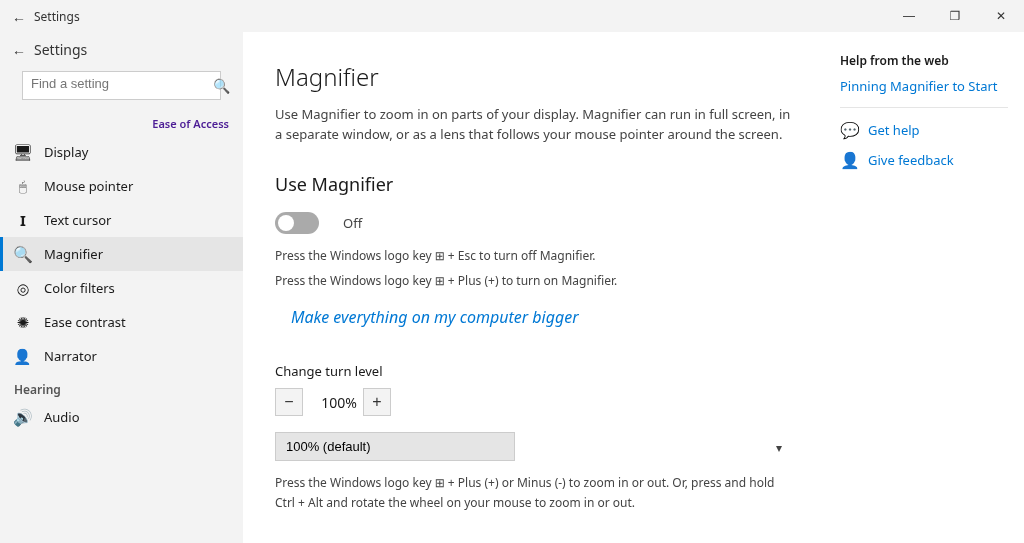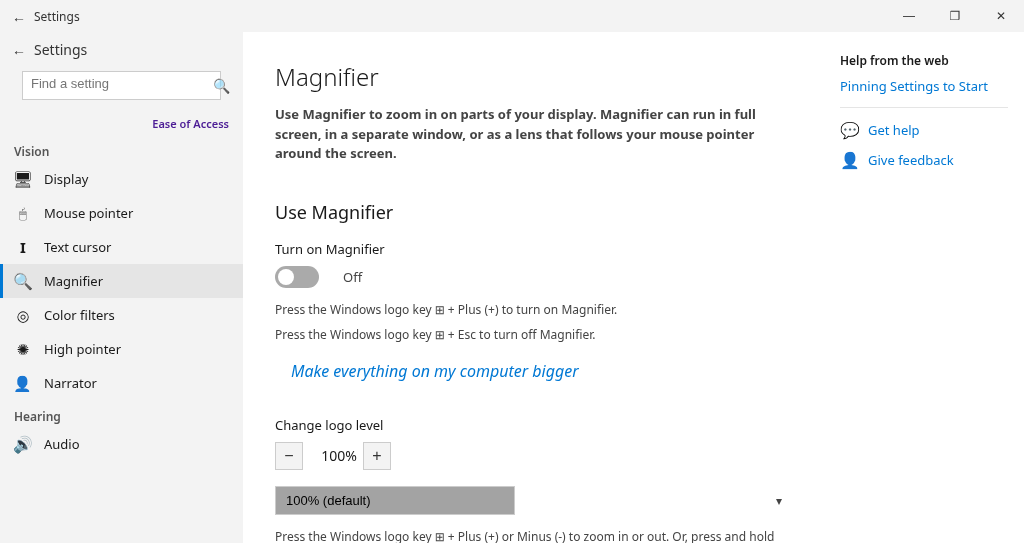--- a/index.html
+++ b/index.html
@@ -143,22 +143,21 @@
       font-size: 24px;
       font-weight: 300;
       color: #1a1a1a;
       margin-bottom: 12px;
     }
     .page-description {
       font-size: 13px;
       color: #444;
       line-height: 1.5;
       max-width: 560px;
-      margin-bottom: 36px;
-      font-weight: bold;
+      margin-bottom: 28px;
     }
     .section-heading {
       font-size: 18px;
       font-weight: 400;
       color: #1a1a1a;
       margin-bottom: 16px;
     }
     .toggle-row {
       display: flex;
       align-items: center;
@@ -236,21 +235,21 @@
       text-align: right;
     }
     .dropdown-row {
       position: relative;
       margin-bottom: 12px;
     }
     .dropdown {
       width: 240px;
       padding: 6px 32px 6px 10px;
       border: 1px solid #ccc;
-      background: #a3a3a3;
+      background: #e5e5e5;
       font-size: 13px;
       appearance: none;
       cursor: pointer;
       outline: none;
     }
     .dropdown-arrow {
       position: absolute;
       right: 10px;
       top: 50%;
       transform: translateY(-50%);
@@ -322,21 +321,20 @@
   <div class="sidebar">
     <div class="sidebar-back">
       <span>←</span>
       <span>Settings</span>
     </div>
     <div class="search-box">
       <input type="text" placeholder="Find a setting" style="">
       <span style="font-size:14px;color:#555;">🔍</span>
     </div>
     <div class="sidebar-section-title">Ease of Access</div>
-    <div class="sidebar-category">Vision</div>
 
     <div class="sidebar-item">
       <span class="sidebar-icon">🖥</span>
       <span>Display</span>
     </div>
     <div class="sidebar-item">
       <span class="sidebar-icon" style="font-size:13px;">🖱</span>
       <span>Mouse pointer</span>
     </div>
     <div class="sidebar-item">
@@ -346,56 +344,55 @@
     <div class="sidebar-item active">
       <span class="sidebar-icon">🔍</span>
       <span>Magnifier</span>
     </div>
     <div class="sidebar-item">
       <span class="sidebar-icon" style="font-size:15px;">◎</span>
       <span>Color filters</span>
     </div>
     <div class="sidebar-item">
       <span class="sidebar-icon" style="font-size:15px;">✺</span>
-      <span>High pointer</span>
+      <span>Ease contrast</span>
     </div>
     <div class="sidebar-item">
       <span class="sidebar-icon" style="font-size:15px;">👤</span>
       <span>Narrator</span>
     </div>
 
     <div class="sidebar-category">Hearing</div>
     <div class="sidebar-item">
       <span class="sidebar-icon">🔊</span>
       <span>Audio</span>
     </div>
   </div>
 
   <div class="content-area">
     <h1 class="page-title">Magnifier</h1>
     <p class="page-description">Use Magnifier to zoom in on parts of your display. Magnifier can run in full screen, in a separate window, or as a lens that follows your mouse pointer around the screen.</p>
 
     <h2 class="section-heading">Use Magnifier</h2>
 
-    <div class="control-label" style="margin-top:0;">Turn on Magnifier</div>
     <div class="toggle-row">
       <div class="toggle"></div>
       <span class="toggle-label">Off</span>
     </div>
 
     <p class="hint-text">
+      <span>Press the Windows logo key ⊞ + Esc to turn off Magnifier.</span>
+    </p>
+    <p class="hint-text">
       <span>Press the Windows logo key ⊞ + Plus (+) to turn on Magnifier.</span>
     </p>
-    <p class="hint-text">
-      <span>Press the Windows logo key ⊞ + Esc to turn off Magnifier.</span>
-    </p>
 
     <a class="link-text">Make everything on my computer bigger</a>
 
-    <div class="control-label">Change logo level</div>
+    <div class="control-label">Change turn level</div>
     <div class="zoom-row">
       <button class="zoom-btn">−</button>
       <span class="zoom-value">100%</span>
       <button class="zoom-btn">+</button>
     </div>
 
     <div class="dropdown-row">
       <select class="dropdown">
         <option>25%</option>
         <option>50%</option>
@@ -408,21 +405,21 @@
 
     <p class="hint-text" style="margin-bottom:14px;">Press the Windows logo key ⊞ + Plus (+) or Minus (-) to zoom in or out. Or, press and hold Ctrl + Alt and rotate the wheel on your mouse to zoom in or out.</p>
 
     
     
   </div>
 
   <div class="content-right">
     <div class="help-section">
       <div class="help-title">Help from the web</div>
-      <a class="help-link">Pinning Settings to Start</a>
+      <a class="help-link">Pinning Magnifier to Start</a>
     </div>
     <div class="divider"></div>
     <div class="help-action">
       <span class="help-action-icon">💬</span>
       <a class="help-action-label">Get help</a>
     </div>
     <div class="help-action">
       <span class="help-action-icon">👤</span>
       <a class="help-action-label">Give feedback</a>
     </div>

